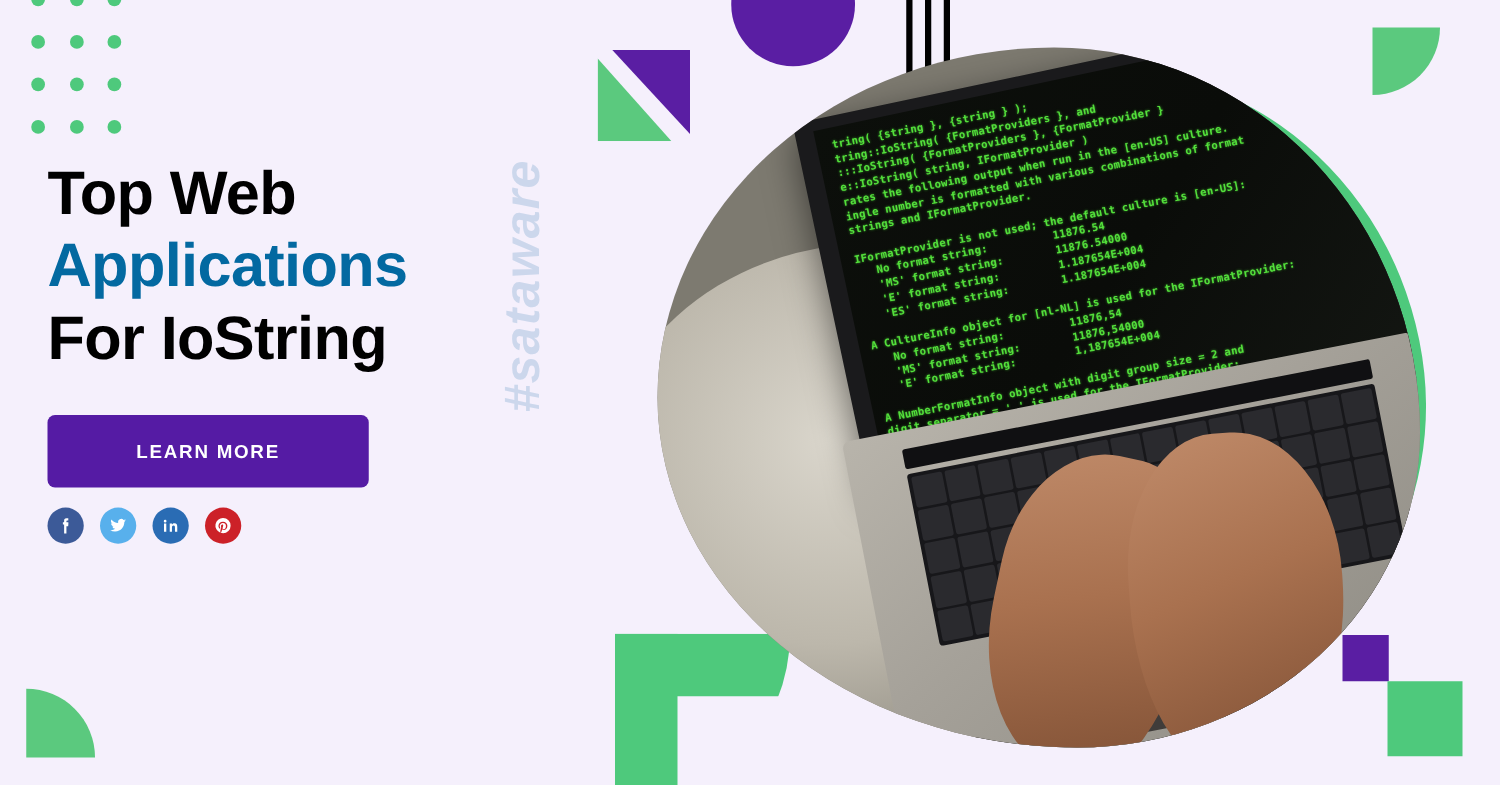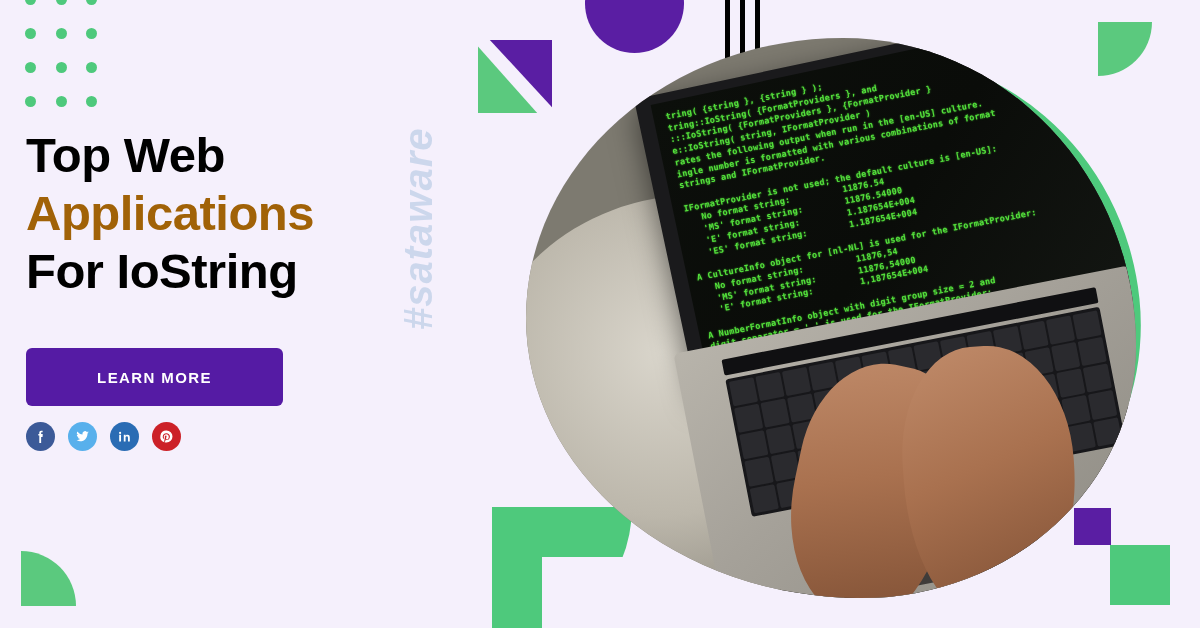--- a/index.html
+++ b/index.html
@@ -225,35 +225,35 @@
   .hand-r {
     left:62%; top:55%;
     width:28%; height:48%;
     border-radius:44% 48% 52% 40% / 42% 44% 54% 52%;
     transform:rotate(-4deg);
   }
 
   
   .copy {
     position:absolute;
-    left:26px; top:126px;
+    left:38px; top:126px;
     width:420px;
   }
   .headline {
     font-size:49px;
     line-height:58px;
     font-weight:bold;
     color:#000;
     letter-spacing:-0.5px;
   }
-  .headline .accent { color:#a16207; }
+  .headline .accent { color:#0369a1; }
 
   .cta {
     display:block;
-    margin-top:48px;
+    margin-top:32px;
     width:257px; height:58px;
     background:#551ba4;
     color:#fff;
     border:none;
     border-radius:6px;
     font-family:"Liberation Sans", sans-serif;
     font-size:15px;
     font-weight:bold;
     letter-spacing:1.4px;
     cursor:pointer;

